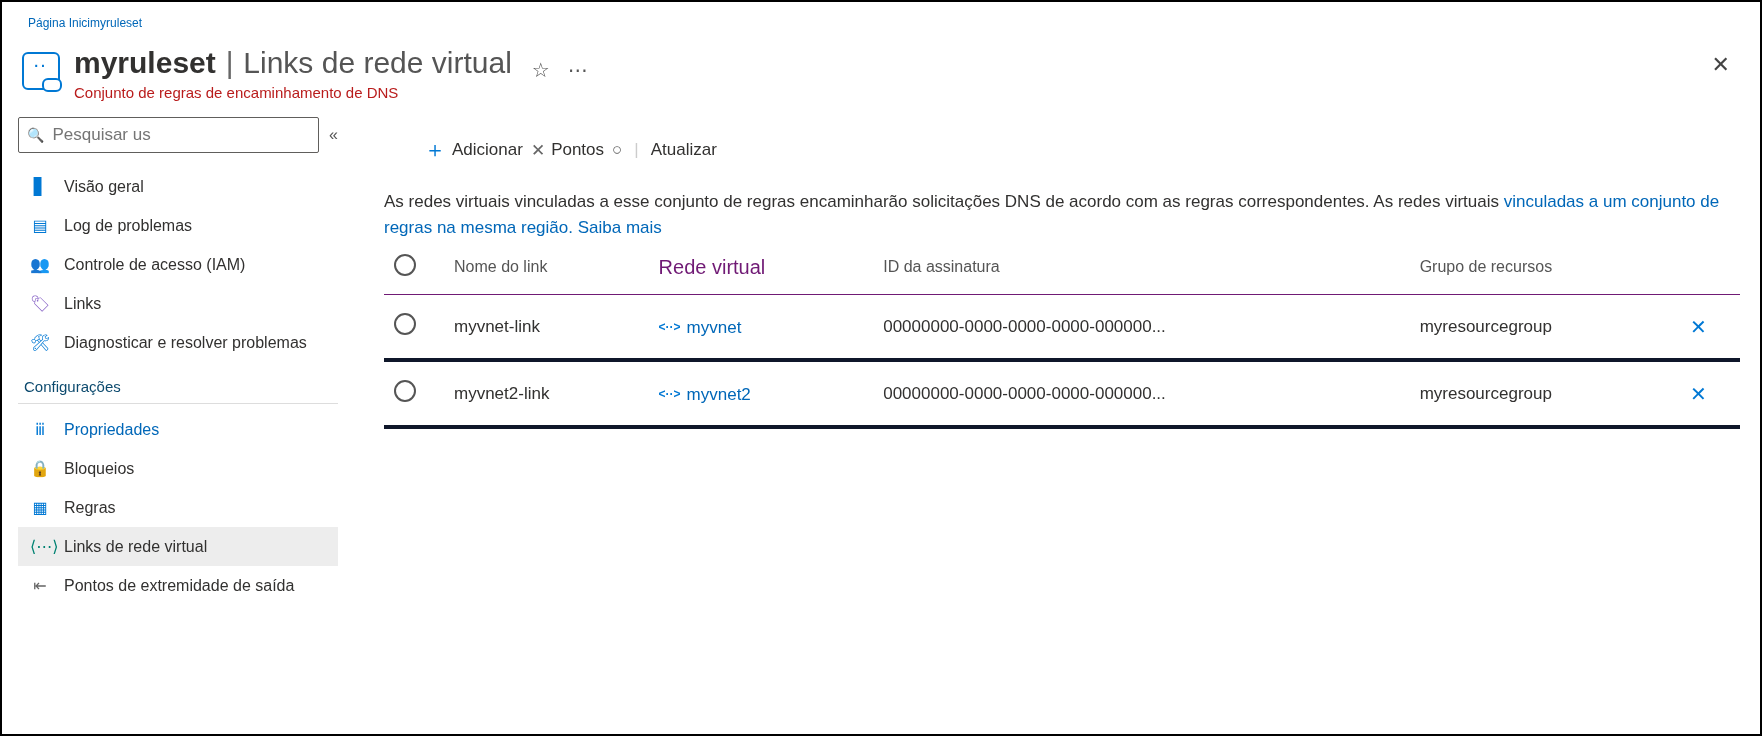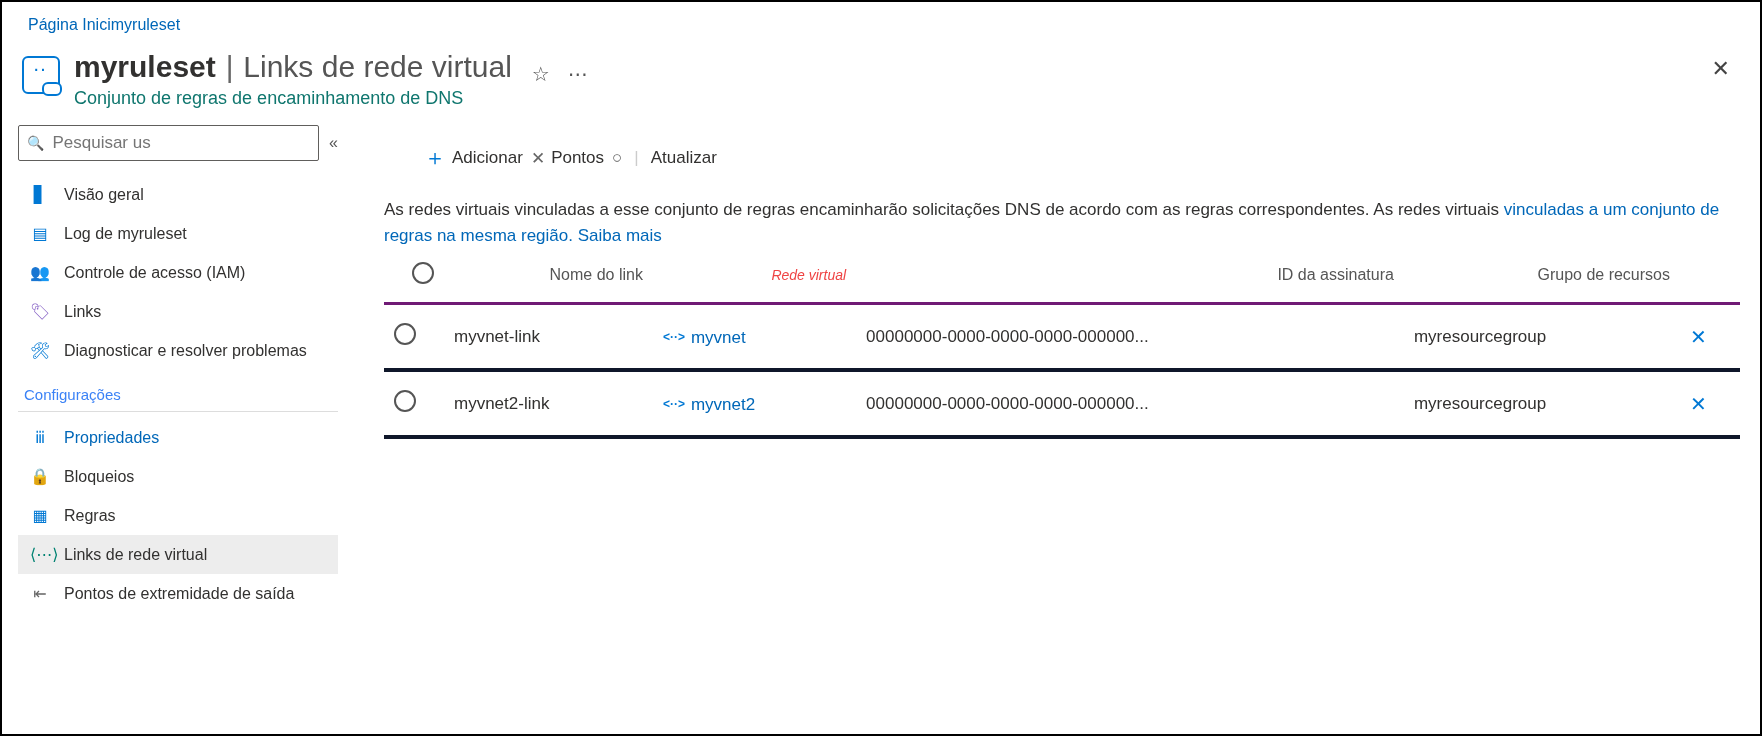--- a/index.html
+++ b/index.html
@@ -8,21 +8,21 @@
     font-size: 14px;
     color: #323130;
     background: #fff;
     width: 1762px;
     height: 736px;
     border: 2px solid #000;
     overflow: hidden;
   }
   .breadcrumb {
     padding: 14px 0 8px 26px;
-    font-size: 16px;
+    font-size: 12px;
   }
   .breadcrumb a { color: #0067b8; text-decoration: none; }
   .header {
     display: flex;
     align-items: flex-start;
     padding: 8px 20px 16px 20px;
   }
   .resource-icon {
     width: 38px; height: 38px;
     margin-right: 14px; margin-top: 6px;
@@ -45,22 +45,22 @@
     color: #323130;
     display: inline;
   }
   .header-text .sep { font-weight: 300; color: #666; margin: 0 6px; font-size: 30px; }
   .header-text .subtitle {
     font-size: 30px;
     font-weight: 300;
     color: #555;
   }
   .header-text .sub2 {
-    font-size: 18px;
-    color: #0f766e;
+    font-size: 15px;
+    color: #b91c1c;
     margin-top: 4px;
   }
   .header-icons {
     margin-left: 20px; margin-top: 12px;
     display:flex; gap:18px; align-items:center;
     color:#555; font-size:20px;
   }
   .header-close {
     margin-left: auto;
     margin-top: 6px;
@@ -104,21 +104,21 @@
     cursor: pointer;
     gap: 14px;
   }
   .nav-item.active {
     background: #ededed;
     color: #323130;
   }
   .nav-item.highlight { color: #0067b8; }
   .nav-section {
     font-size: 15px;
-    color: #3b82f6;
+    color: #0c4a6e;
     padding: 16px 12px 8px 6px;
     border-bottom: 1px solid #ddd;
     margin-bottom: 6px;
   }
   .nav-icon { width: 20px; text-align:center; font-size:16px; }
   .ico-blue{ color:#0078d4; }
   .ico-purple{ color:#8661c5; }
   .ico-teal{ color:#008272; }
 
   .content {
@@ -141,28 +141,28 @@
     font-size: 17px;
     color: #323130;
     line-height: 1.5;
   }
   .desc a { color:#0067b8; text-decoration:none; }
   table.grid {
     width: 100%;
     border-collapse: collapse;
   }
   table.grid th {
-    text-align:right;
+    text-align:left;
     font-weight: 400;
     color:#555;
     font-size:16px;
     padding: 14px 10px;
-    border-bottom: 3px solid #701a75;
-  }
-  table.grid th.rv { font-size:14px; color:#ef4444;font-style:italic; }
+    border-bottom: 1px solid #701a75;
+  }
+  table.grid th.rv { font-size:20px; color:#701a75; }
   table.grid td {
     padding: 18px 10px;
     border-bottom: 4px solid #0f172a;
     font-size: 17px;
     color:#323130;
     vertical-align:middle;
   }
   .sel-circle {
     width:22px; height:22px; border:2px solid #555; border-radius:50%;
     display:inline-block;
@@ -209,21 +209,21 @@
       <span class="collapse-btn">«</span>
     </div>
 
     <div class="nav">
       <div class="nav-item">
         <span class="nav-icon ico-blue">▋</span>
         <span>Visão geral</span>
       </div>
       <div class="nav-item">
         <span class="nav-icon ico-blue">▤</span>
-        <span>Log de myruleset</span>
+        <span>Log de problemas</span>
       </div>
       <div class="nav-item">
         <span class="nav-icon ico-blue">👥</span>
         <span>Controle de acesso (IAM)</span>
       </div>
       <div class="nav-item">
         <span class="nav-icon ico-purple">🏷</span>
         <span>Links</span>
       </div>
       <div class="nav-item">

